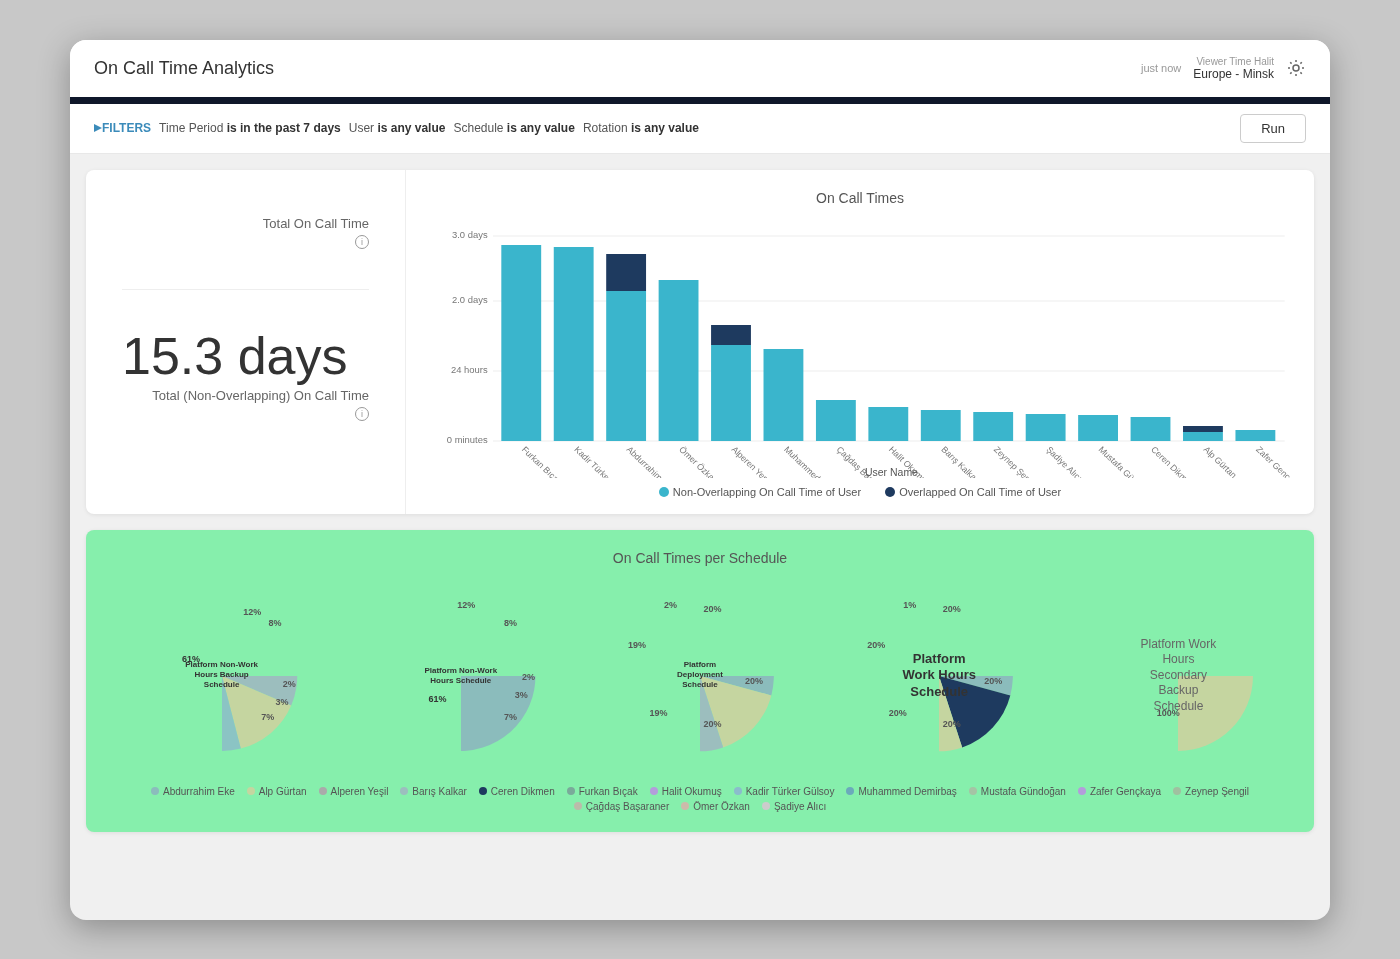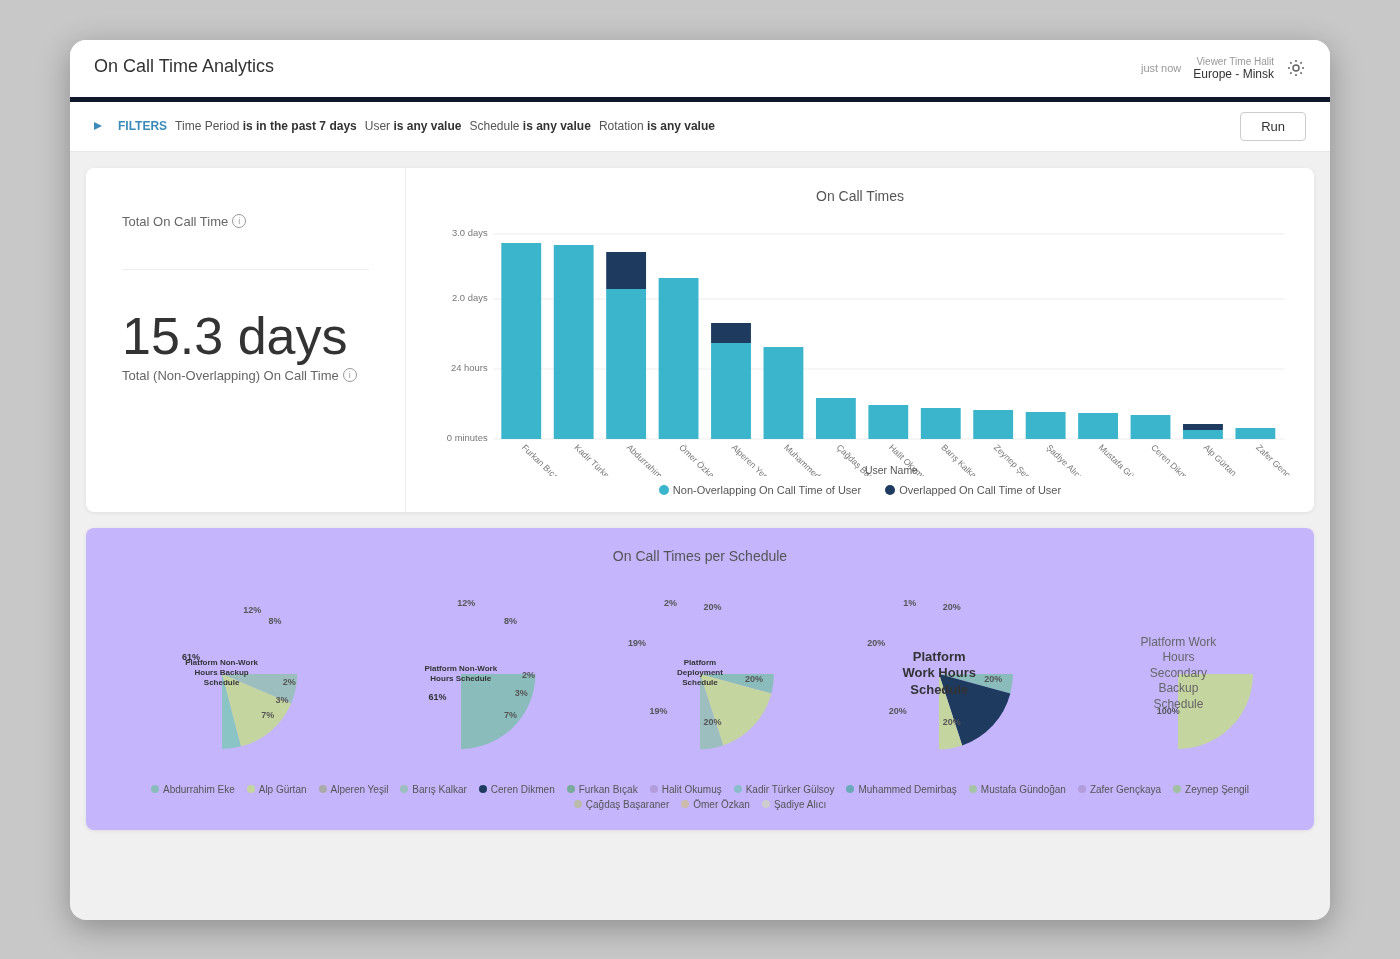--- a/index.html
+++ b/index.html
@@ -17,22 +17,23 @@
       border-radius: 16px;
       width: 1260px;
       min-height: 880px;
       box-shadow: 0 8px 32px rgba(0,0,0,0.3);
       overflow: hidden;
     }
     .header {
       background: #fff;
       padding: 16px 24px;
       display: flex;
+      align-items: center;
       justify-content: space-between;
-      border-bottom: 5px solid #0f172a;
+      border-bottom: 7px solid #0f172a;
     }
     .header-title {
       font-size: 18px;
       font-weight: 400;
       color: #333;
     }
     .header-right {
       display: flex;
       align-items: center;
       gap: 12px;
@@ -65,21 +66,21 @@
       gap: 8px;
       border-bottom: 1px solid #e8e8e8;
       font-size: 12px;
       color: #555;
     }
     .filters-label {
       color: #3b8bba;
       font-weight: 600;
       display: flex;
       align-items: center;
-      gap: 16px;
+      gap: 0;
     }
     .filter-item strong {
       font-weight: 700;
       color: #333;
     }
     .run-button {
       margin-left: auto;
       padding: 6px 20px;
       border: 1px solid #ccc;
       background: #fff;
@@ -119,22 +120,23 @@
       font-size: 52px;
       font-weight: 300;
       color: #333;
       line-height: 1;
     }
     .kpi-label {
       font-size: 13px;
       color: #666;
       margin-top: 6px;
       display: flex;
-      align-items: flex-start;
+      align-items: flex-end;
       gap: 4px;
+      flex-direction: column;
     }
     .info-icon {
       width: 14px;
       height: 14px;
       border-radius: 50%;
       border: 1px solid #999;
       display: inline-flex;
       align-items: center;
       justify-content: center;
       font-size: 9px;
@@ -173,21 +175,21 @@
       border-radius: 50%;
       display: inline-block;
       margin-right: 4px;
     }
     .legend-item {
       display: flex;
       align-items: center;
     }
     
     .bottom-section {
-      background: #c4b5fd;
+      background: #86efac;
       border-radius: 8px;
       padding: 20px;
       box-shadow: 0 1px 4px rgba(0,0,0,0.08);
     }
     .section-title {
       text-align: center;
       font-size: 14px;
       color: #555;
       margin-bottom: 20px;
     }

